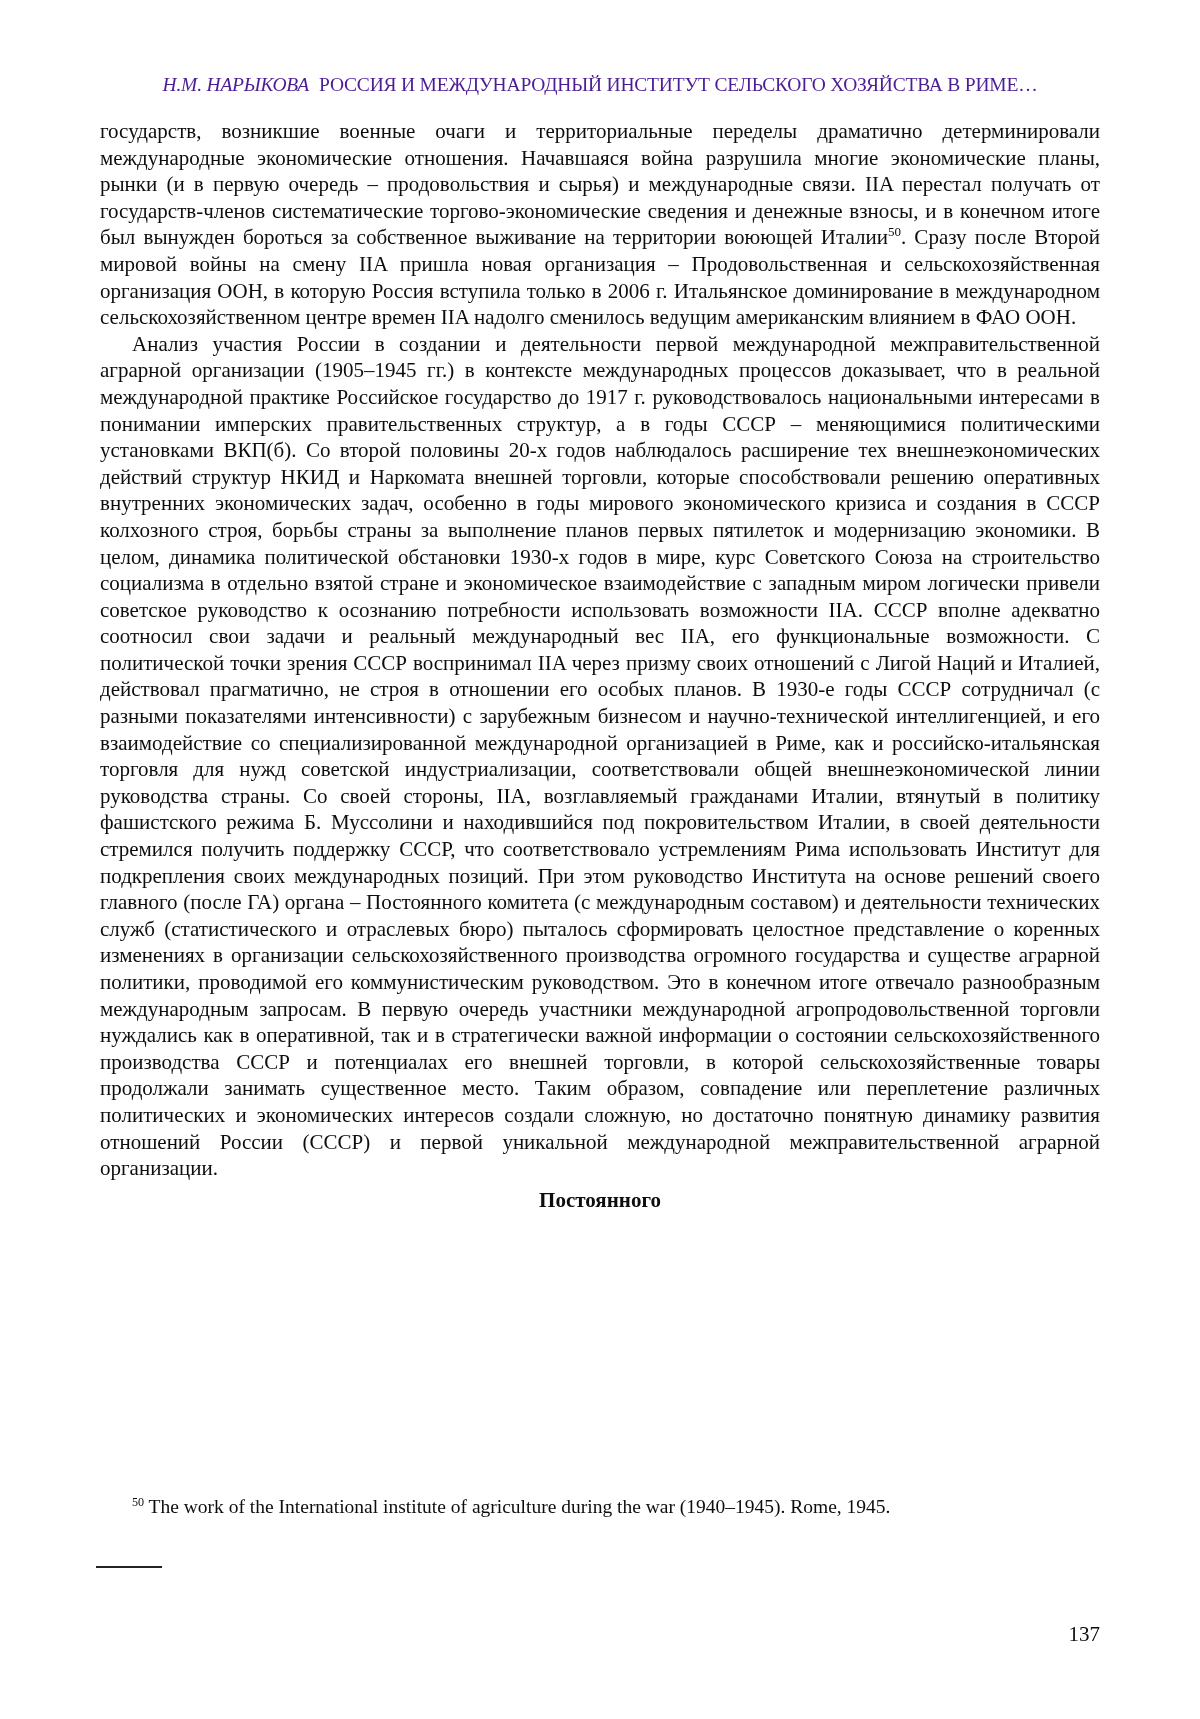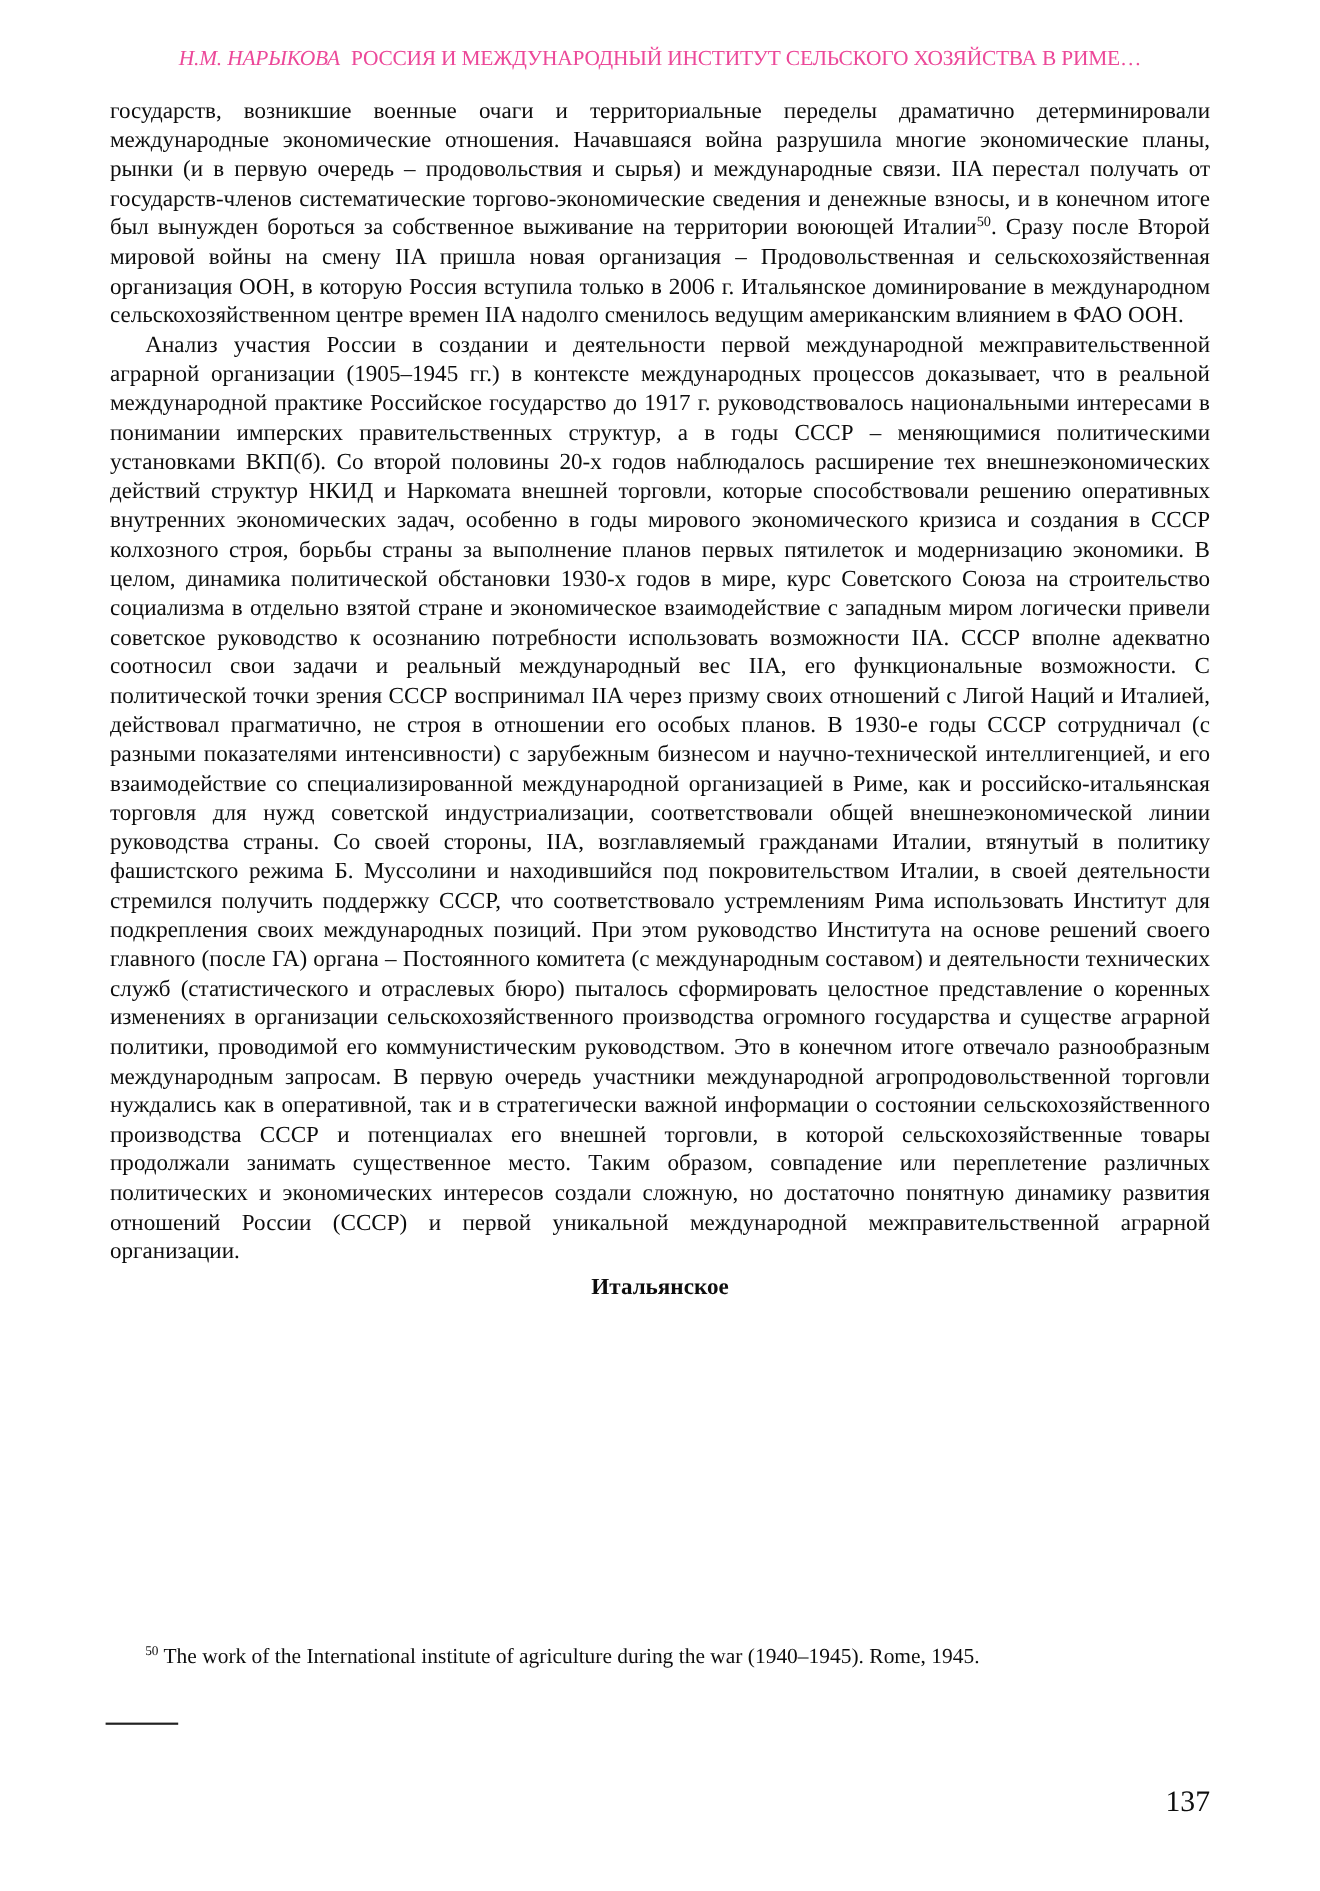--- a/index.html
+++ b/index.html
@@ -8,26 +8,26 @@
     width: 1200px;
     height: 1719px;
     background: #ffffff;
     color: #111;
     font-family: "Liberation Serif", "DejaVu Serif", serif;
     overflow: hidden;
   }
   .content { margin: 0 100px; width: 1000px; }
 
   .running-header {
-    padding-top: 43px;
+    padding-top: 74px;
     text-align: center;
     font-size: 19.5px;
     letter-spacing: -0.2px;
     white-space: nowrap;
-    color: #ec4899;
+    color: #4c1d95;
   }
   .running-header .author { font-style: italic; margin-right: 10px; }
 
   .body-text {
     margin-top: 22px;
     font-size: 21px;
     line-height: 26.6px;
     text-align: justify;
     color: #0d0d0d;
   }
@@ -63,39 +63,39 @@
     width: 1000px;
     font-size: 19.5px;
     line-height: 25px;
     text-indent: 32px;
     color: #0d0d0d;
   }
   .page-number {
     position: absolute;
     right: 100px;
     top: 1622px;
-    font-size: 27px;
+    font-size: 21px;
     color: #0d0d0d;
   }
 </style>
 </head>
 <body>
 
 <div class="page">
   <div class="content">
     <div class="running-header">
       <span class="author">Н.М. НАРЫКОВА</span><span>РОССИЯ И МЕЖДУНАРОДНЫЙ ИНСТИТУТ СЕЛЬСКОГО ХОЗЯЙСТВА В РИМЕ…</span>
     </div>
 
     <div class="body-text">
       <p><span>государств, возникшие военные очаги и территориальные переделы драматично детерминировали международные экономические отношения. Начавшаяся война разрушила многие экономические планы, рынки (и в первую очередь – продовольствия и сырья) и международные связи. IIA перестал получать от государств-членов систематические торгово-экономические сведения и денежные взносы, и в конечном итоге был вынужден бороться за собственное выживание на территории воюющей Италии</span><sup class="fnref">50</sup><span>. Сразу после Второй мировой войны на смену IIA пришла новая организация – Продовольственная и сельскохозяйственная организация ООН, в которую Россия вступила только в 2006 г. Итальянское доминирование в международном сельскохозяйственном центре времен IIA надолго сменилось ведущим американским влиянием в ФАО ООН.</span></p>
       <p class="indent">Анализ участия России в создании и деятельности первой международной межправительственной аграрной организации (1905–1945 гг.) в контексте международных процессов доказывает, что в реальной международной практике Российское государство до 1917 г. руководствовалось национальными интересами в понимании имперских правительственных структур, а в годы СССР – меняющимися политическими установками ВКП(б). Со второй половины 20-х годов наблюдалось расширение тех внешнеэкономических действий структур НКИД и Наркомата внешней торговли, которые способствовали решению оперативных внутренних экономических задач, особенно в годы мирового экономического кризиса и создания в СССР колхозного строя, борьбы страны за выполнение планов первых пятилеток и модернизацию экономики. В целом, динамика политической обстановки 1930-х годов в мире, курс Советского Союза на строительство социализма в отдельно взятой стране и экономическое взаимодействие с западным миром логически привели советское руководство к осознанию потребности использовать возможности IIA. СССР вполне адекватно соотносил свои задачи и реальный международный вес IIA, его функциональные возможности. С политической точки зрения СССР воспринимал IIA через призму своих отношений с Лигой Наций и Италией, действовал прагматично, не строя в отношении его особых планов. В 1930-е годы СССР сотрудничал (с разными показателями интенсивности) с зарубежным бизнесом и научно-технической интеллигенцией, и его взаимодействие со специализированной международной организацией в Риме, как и российско-итальянская торговля для нужд советской индустриализации, соответствовали общей внешнеэкономической линии руководства страны. Со своей стороны, IIA, возглавляемый гражданами Италии, втянутый в политику фашистского режима Б. Муссолини и находившийся под покровительством Италии, в своей деятельности стремился получить поддержку СССР, что соответствовало устремлениям Рима использовать Институт для подкрепления своих международных позиций. При этом руководство Института на основе решений своего главного (после ГА) органа – Постоянного комитета (с международным составом) и деятельности технических служб (статистического и отраслевых бюро) пыталось сформировать целостное представление о коренных изменениях в организации сельскохозяйственного производства огромного государства и существе аграрной политики, проводимой его коммунистическим руководством. Это в конечном итоге отвечало разнообразным международным запросам. В первую очередь участники международной агропродовольственной торговли нуждались как в оперативной, так и в стратегически важной информации о состоянии сельскохозяйственного производства СССР и потенциалах его внешней торговли, в которой сельскохозяйственные товары продолжали занимать существенное место. Таким образом, совпадение или переплетение различных политических и экономических интересов создали сложную, но достаточно понятную динамику развития отношений России (СССР) и первой уникальной международной межправительственной аграрной организации.</p>
     </div>
 
-    <div class="bib-heading">Итальянское</div>
+    <div class="bib-heading">Постоянного</div>
   </div>
 
   <div class="footnote-rule"></div>
   <div class="footnote">
     <sup class="fnref">50</sup><span> The work of the International institute of agriculture during the war (1940–1945). Rome, 1945.</span>
   </div>
 
   <div class="page-number">137</div>
 </div>
 

